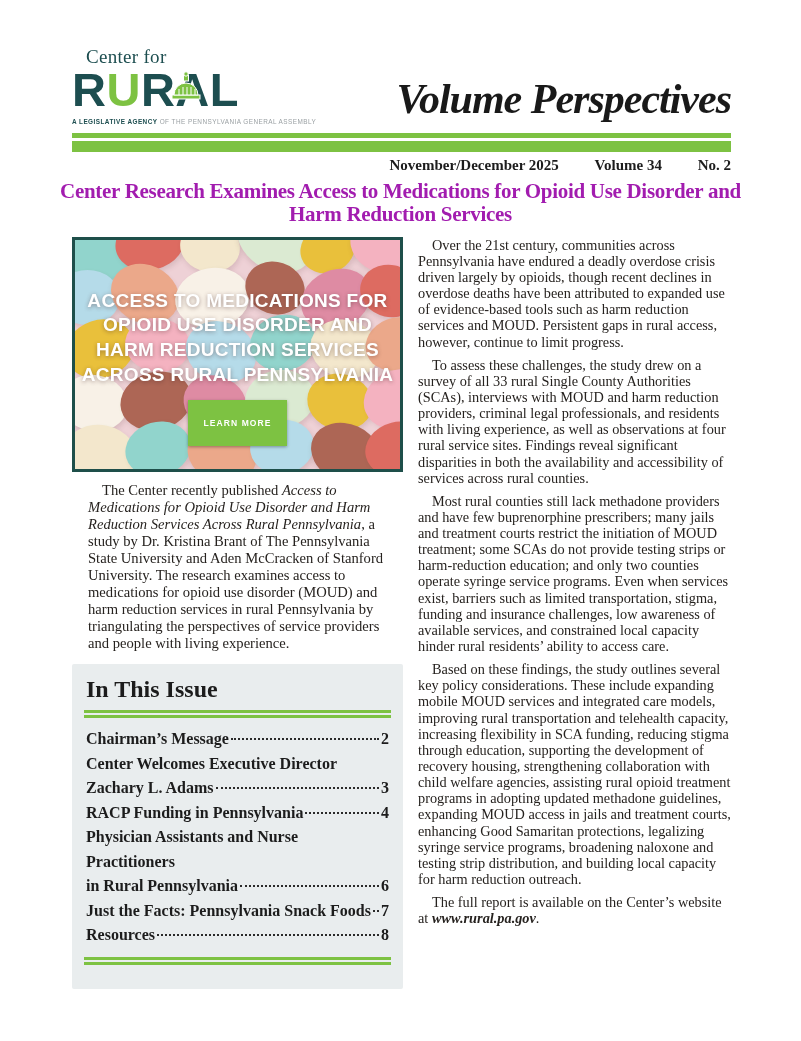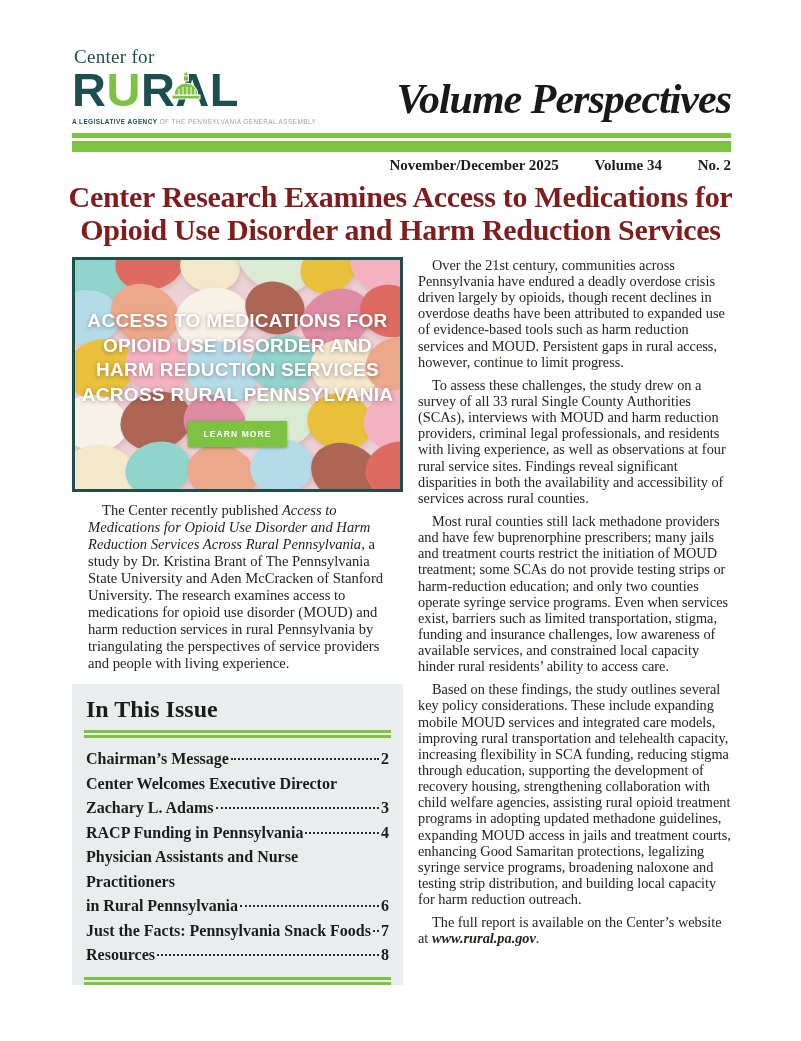--- a/index.html
+++ b/index.html
@@ -4,68 +4,68 @@
 <style>
   html,body{margin:0;padding:0;}
   body{width:801px;height:1041px;background:#fff;overflow:hidden;
        font-family:"Liberation Serif",serif;color:#26221f;}
   .page{position:relative;width:801px;height:1041px;background:#fff;}
 
   
   .header{display:flex;justify-content:space-between;align-items:flex-end;
           padding:46px 70px 8px 72px;}
   .logo{position:relative;width:270px;color:#1d4e50;}
-  .logo-line1{font-size:19px;letter-spacing:.3px;margin-left:2px;}
+  .logo-line1{font-size:19px;letter-spacing:.3px;margin-left:14px;}
   .logo-rural{position:relative;font-family:"Liberation Sans",sans-serif;
               font-weight:800;font-size:47px;line-height:.95;letter-spacing:.5px;}
   .logo-rural .green{color:#7dc242;}
   .dome{position:absolute;left:97px;top:3px;}
   .logo-penn{font-size:27px;font-style:italic;margin:-4px 0 0 78px;}
   .logo-tagline{font-family:"Liberation Sans",sans-serif;font-size:6.4px;
                 letter-spacing:.45px;margin-top:5px;color:#9aa0a3;white-space:nowrap;}
   .logo-tagline b{color:#1d4e50;}
   .masthead-title{font-size:42px;font-weight:bold;font-style:italic;
                   letter-spacing:-1px;color:#191919;padding-bottom:2px;white-space:nowrap;}
 
   .bar{margin:0 70px 0 72px;background:#7dc242;}
   .bar-thin{height:5px;margin-bottom:3px;}
   .bar-thick{height:11px;}
 
   .issue-line{margin:5px 70px 0 72px;text-align:right;font-weight:bold;font-size:15px;color:#1c1c1c;}
   .issue-line span{margin-left:32px;}
   .issue-line span:first-child{margin-left:0;}
 
   .headline{margin:6px 56px 10px;text-align:center;font-weight:bold;
-            font-size:30px;line-height:1.12;color:#7f1d1d;letter-spacing:-.3px;}
+            font-size:21px;line-height:1.12;color:#a21caf;letter-spacing:-.3px;}
 
   
   .columns{display:flex;gap:15px;padding:0 70px 0 72px;margin-top:4px;}
   .col-left{width:331px;flex:none;}
   .col-right{flex:1;font-size:14.3px;line-height:1.13;}
   .col-right p{margin:0 0 7px;text-indent:14px;}
 
   
   .photo{position:relative;height:229px;border:3px solid #1e4f4a;
          background:#ecccd2;overflow:hidden;}
   .photo .pill{position:absolute;border-radius:50%;box-shadow:2px 3px 5px rgba(90,50,50,.16);}
   .photo-haze{position:absolute;inset:0;background:rgba(255,238,238,.14);}
   .photo-overlay{position:absolute;inset:0;display:flex;flex-direction:column;
                  align-items:center;z-index:2;padding:0 4px;}
   .overlay-title{margin-top:49px;color:#fff;font-family:"Liberation Sans",sans-serif;
                  font-weight:bold;font-size:19px;line-height:1.3;text-align:center;
                  letter-spacing:.3px;text-shadow:0 1px 4px rgba(70,40,40,.45);}
   .learn-more{margin-top:13px;background:#7dc242;color:#fff;border:none;cursor:pointer;
               font-family:"Liberation Sans",sans-serif;font-size:8.5px;font-weight:bold;
-              letter-spacing:1.1px;padding:8px 15px;box-shadow:0 1px 3px rgba(0,0,0,.35);}
+              letter-spacing:1.1px;padding:18px 15px;box-shadow:0 1px 3px rgba(0,0,0,.35);}
 
   .intro{margin:10px 16px 0;font-size:14.6px;line-height:1.17;text-indent:14px;}
   .intro .it{font-style:italic;}
 
   
-  .issue-box{margin-top:12px;background:#e9edee;border-radius:2px;padding:10px 12px 0;}
+  .issue-box{margin-top:12px;background:#e9edee;border-radius:2px;padding:10px 12px 24px;}
   .toc-heading{font-size:24px;font-weight:bold;color:#1c1c1c;margin:2px 0 7px 2px;}
   .rule-double{height:2px;border-top:3px solid #7dc242;border-bottom:3px solid #7dc242;}
   .toc-list{margin:9px 2px 9px;font-weight:bold;font-size:16px;color:#1c1c1c;}
   .toc-row{display:flex;align-items:baseline;line-height:1.53;}
   .toc-dots{flex:1;border-bottom:2.6px dotted #2a2a2a;margin:0 2px;position:relative;top:-4px;}
 
   .closing .url{font-weight:bold;font-style:italic;}
 </style>
 </head>
 <body>

